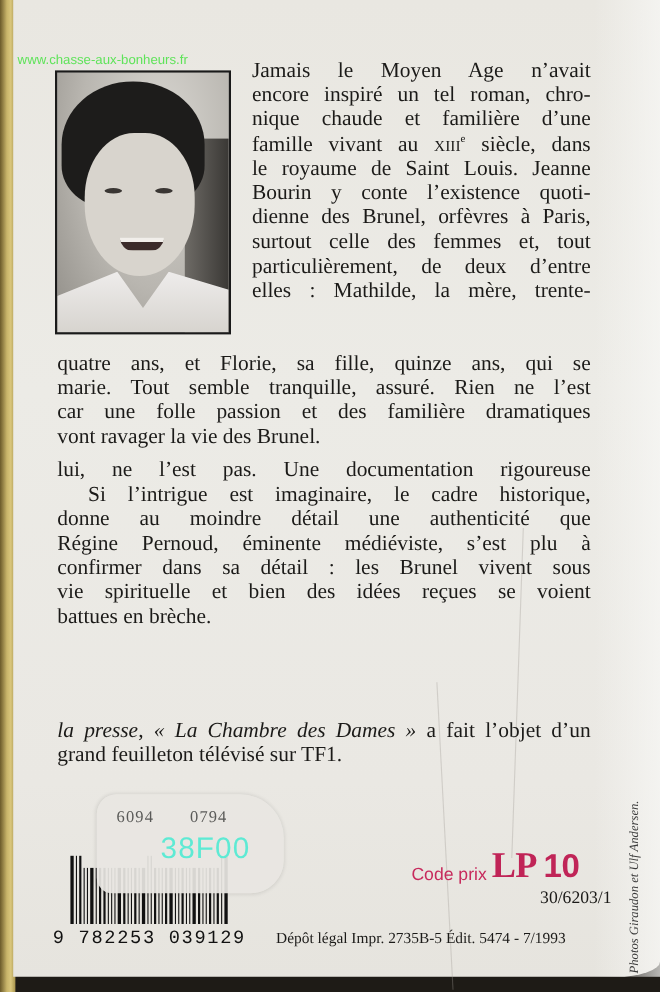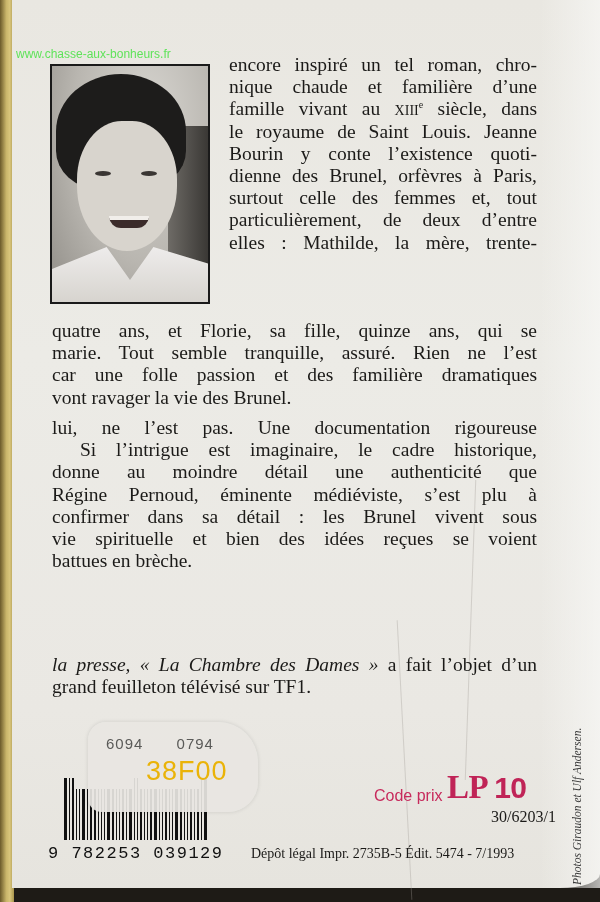--- a/index.html
+++ b/index.html
@@ -67,26 +67,26 @@
     .barcode-num {
       position: absolute; left: 48px; top: 844px; font-family: "Liberation Mono", monospace;
       font-size: 17px; color: #111; letter-spacing: 1.5px; white-space: nowrap;
     }
     .sticker {
       position: absolute; left: 88px; top: 722px; width: 170px; height: 90px;
       background: rgba(232,230,226,0.92); border-radius: 18px 40px 30px 14px;
       box-shadow: 0 0 4px rgba(0,0,0,0.12);
     }
     .sticker-codes {
-      position: absolute; left: 106px; top: 735px; font-family: Liberation Sans, sans-serif;
+      position: absolute; left: 106px; top: 735px; font-family: Liberation Serif, serif;
       font-size: 15px; color: #5a5a58; word-spacing: 28px; letter-spacing: 1px;
     }
     .sticker-price {
       position: absolute; left: 146px; top: 756px; font-family: "Liberation Sans", sans-serif;
-      font-size: 27px; color: #eab308; letter-spacing: 1px;
+      font-size: 27px; color: #5eead4; letter-spacing: 1px;
     }
     .ref { position: absolute; left: 491px; top: 808px; font-size: 16px; color: #1b1a18; font-family: "Liberation Serif", serif; }
     .code-prix-label {
       position: absolute; left: 374px; top: 787px; font-family: "Liberation Sans", sans-serif;
       font-size: 16px; color: #c72a5c;
     }
     .code-prix-value {
       position: absolute; left: 447px; top: 769px; font-family: "Liberation Serif", serif;
       font-size: 33px; font-weight: bold; color: #c02457; letter-spacing: -0.5px; white-space: nowrap;
     }
@@ -119,20 +119,21 @@
   <div class="hair"></div>
   <div class="face">
     <div class="eye l"></div>
       <div class="eye r"></div>
     <div class="mouth"></div>
   </div>
   <div class="collar"></div>
 </div>
 
 <div class="text" id="p1a" style="left:229px; top:54px; width:308px;">
+    <span class="line">Jamais le Moyen Age n’avait</span>
     <span class="line">encore inspiré un tel roman, chro-</span>
     <span class="line">nique chaude et familière d’une</span>
     <span class="line">famille vivant au <span class="sc">xiii</span><sup>e</sup> siècle, dans</span>
     <span class="line">le royaume de Saint Louis. Jeanne</span>
     <span class="line">Bourin y conte l’existence quoti-</span>
     <span class="line">dienne des Brunel, orfèvres à Paris,</span>
     <span class="line">surtout celle des femmes et, tout</span>
     <span class="line">particulièrement, de deux d’entre</span>
     <span class="line">elles : Mathilde, la mère, trente-</span>
   </div>

